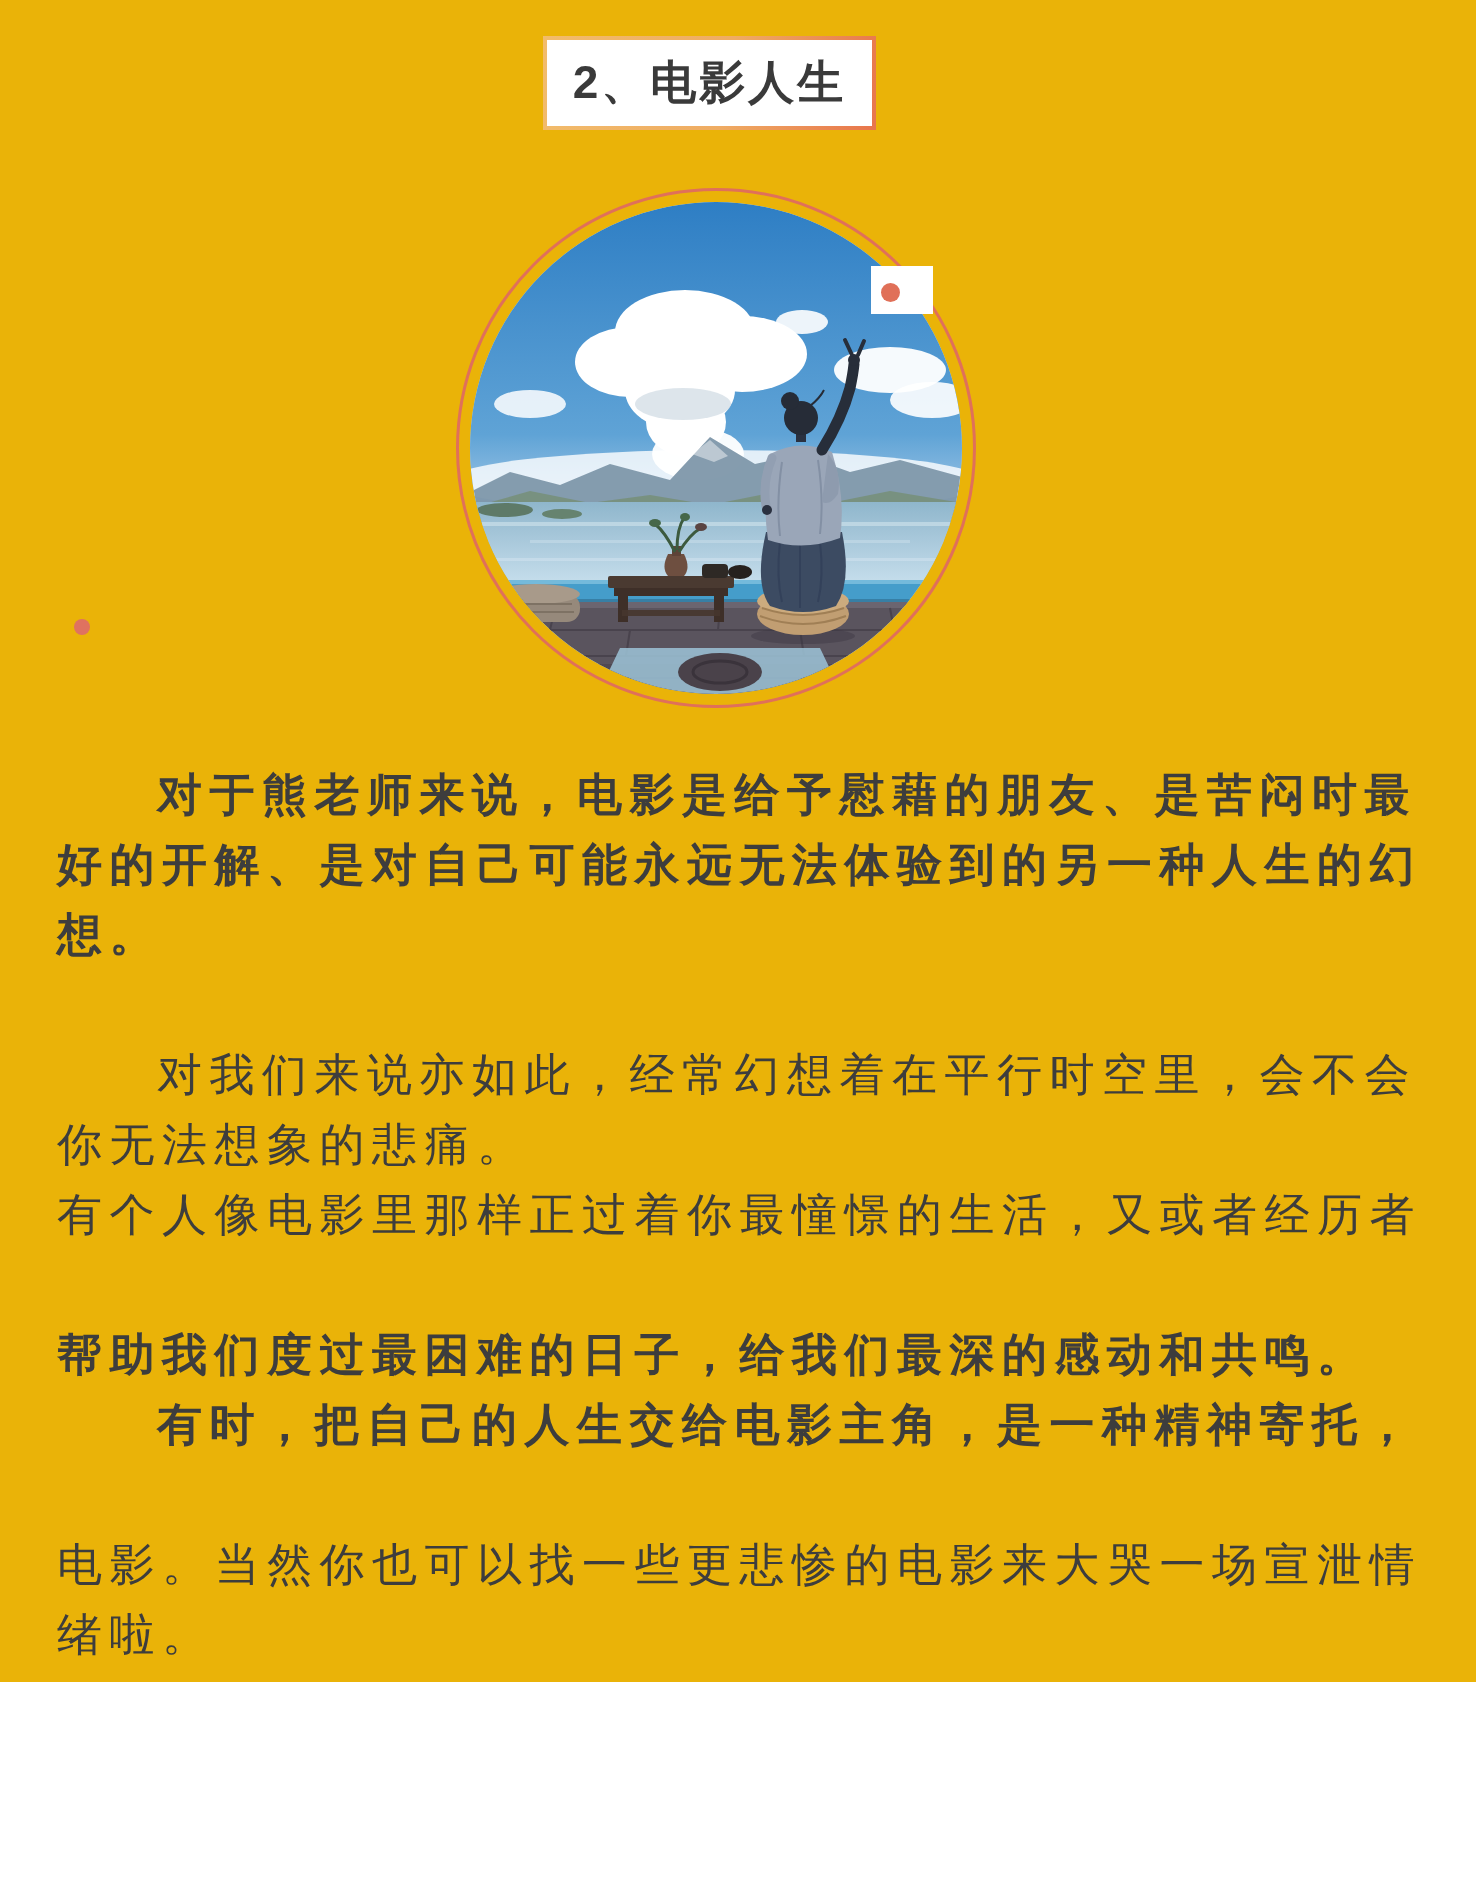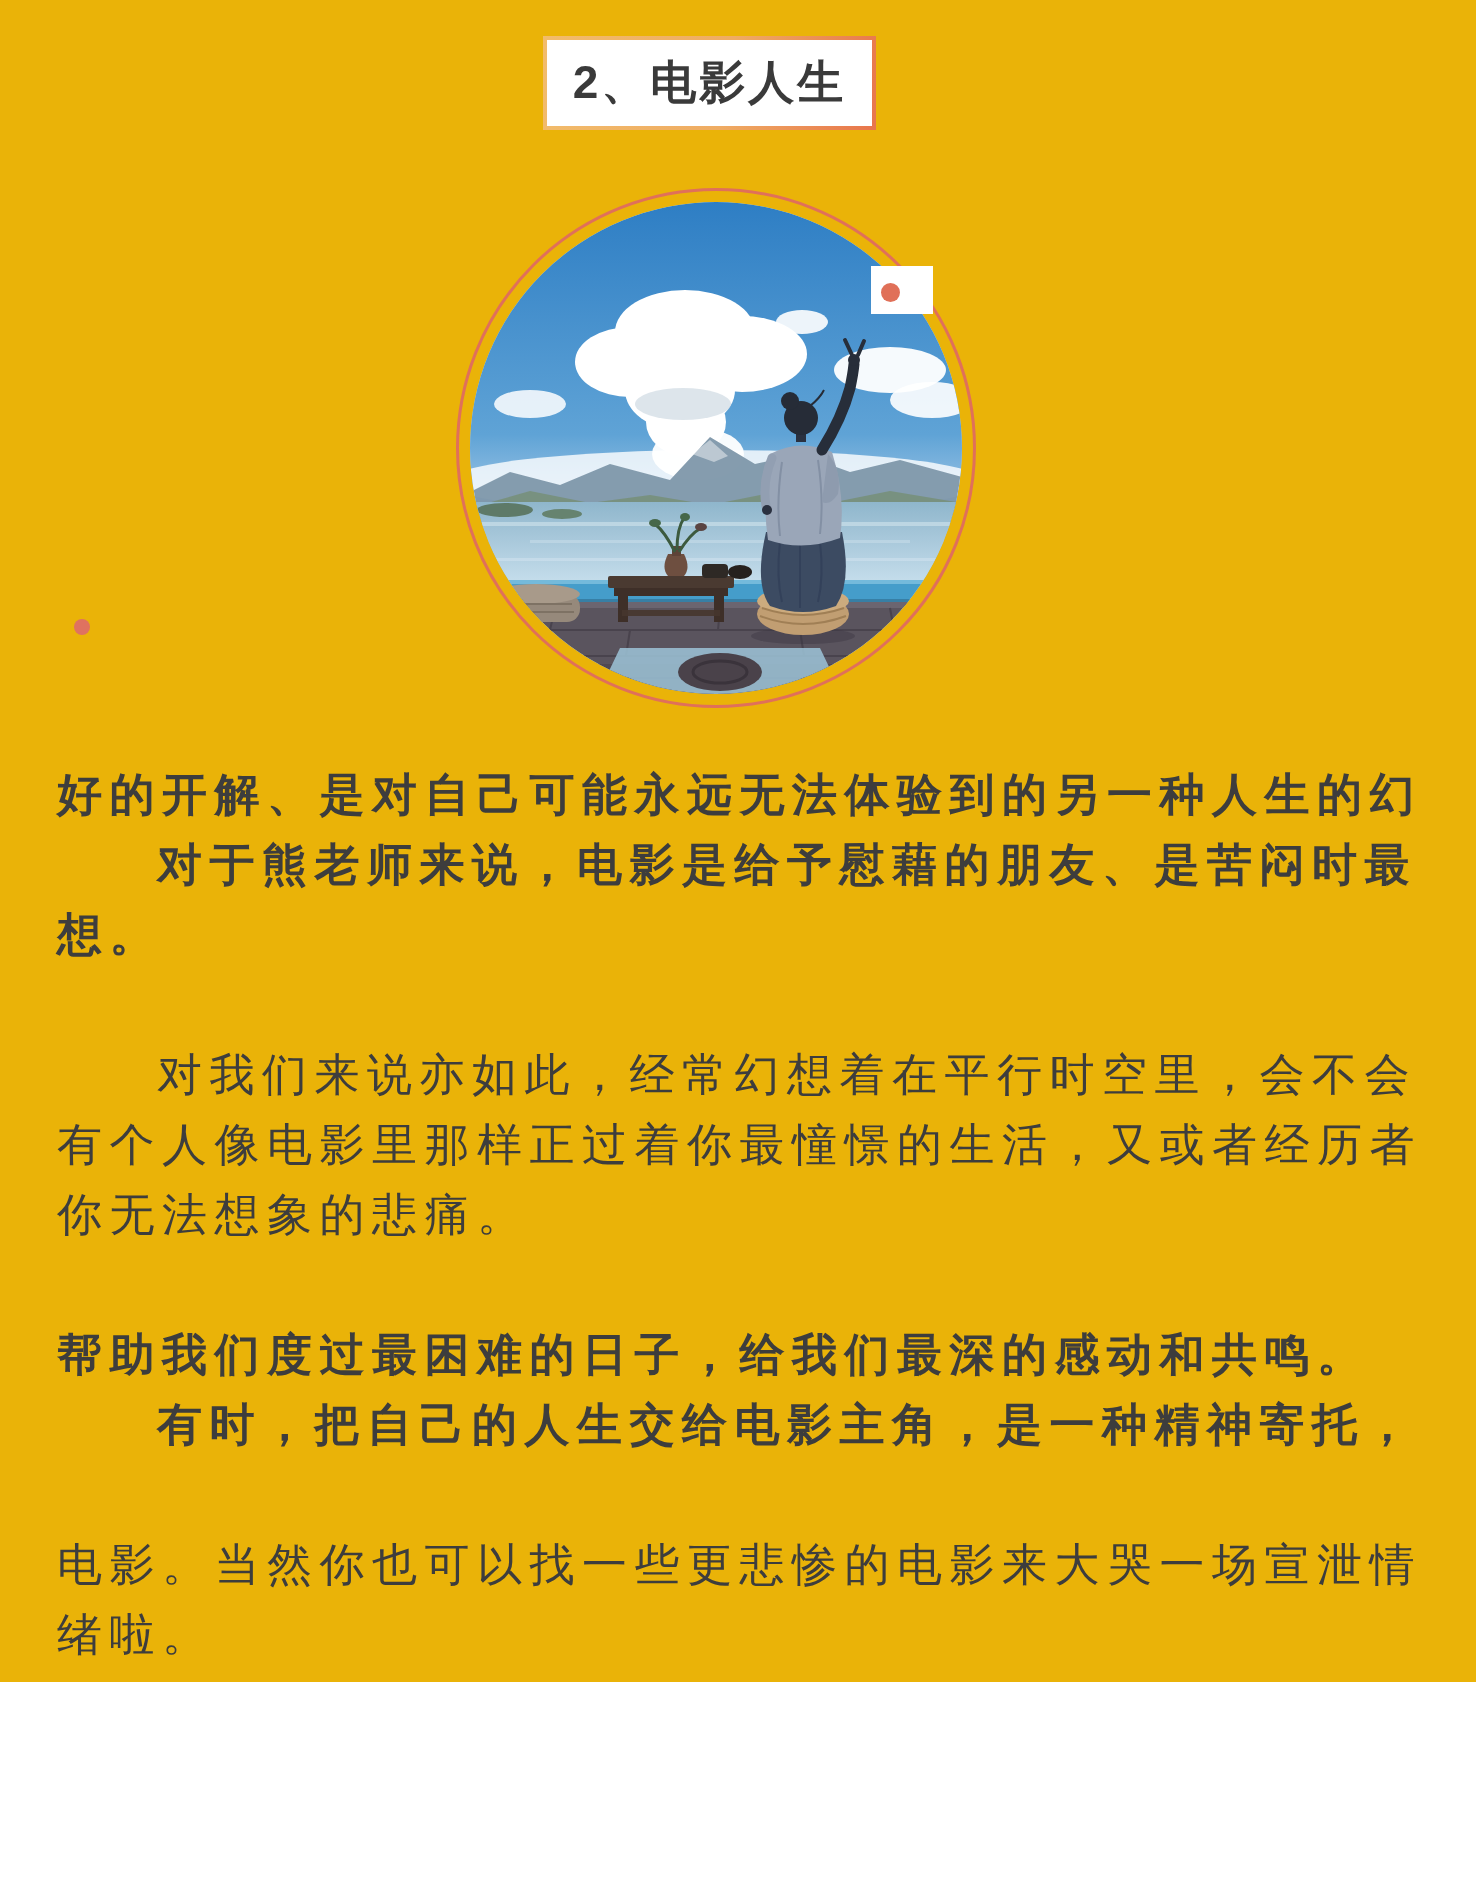--- a/index.html
+++ b/index.html
@@ -191,28 +191,28 @@
   </div>
 
   <div class="ring-notch">
     <div class="notch-dot"></div>
   </div>
 
   <div class="left-dot"></div>
 
   <div class="content">
     <div class="para bold">
+      <div class="line first">对于熊老师来说，电影是给予慰藉的朋友、是苦闷时最</div>
       <div class="line">好的开解、是对自己可能永远无法体验到的另一种人生的幻</div>
-      <div class="line first">对于熊老师来说，电影是给予慰藉的朋友、是苦闷时最</div>
       <div class="line">想。</div>
     </div>
     <div class="para">
       <div class="line first">对我们来说亦如此，经常幻想着在平行时空里，会不会</div>
+      <div class="line">你无法想象的悲痛。</div>
       <div class="line">有个人像电影里那样正过着你最憧憬的生活，又或者经历者</div>
-      <div class="line">你无法想象的悲痛。</div>
     </div>
     <div class="para bold">
       <div class="line">帮助我们度过最困难的日子，给我们最深的感动和共鸣。</div>
       <div class="line first">有时，把自己的人生交给电影主角，是一种精神寄托，</div>
     </div>
     <div class="para">
       <div class="line">电影。当然你也可以找一些更悲惨的电影来大哭一场宣泄情</div>
       <div class="line">绪啦。</div>
     </div>
   </div>

